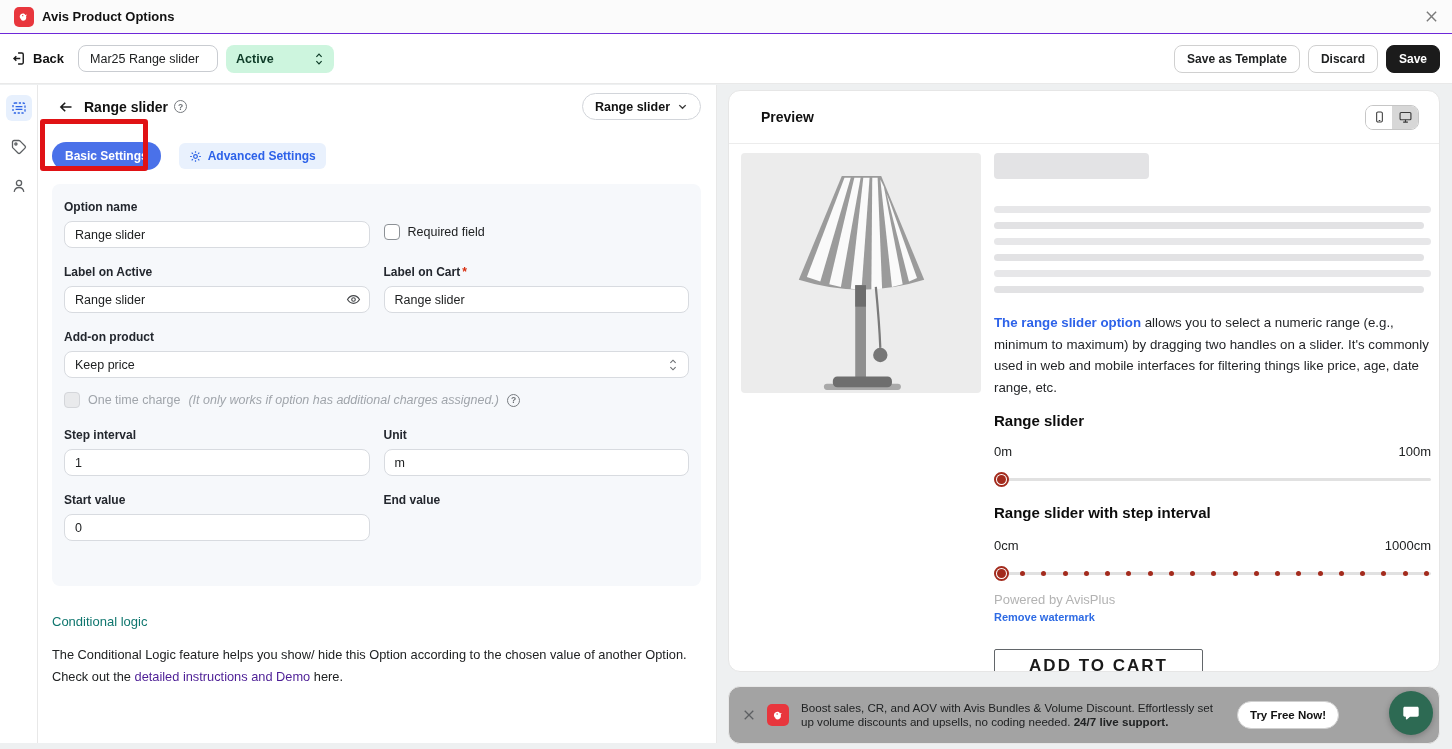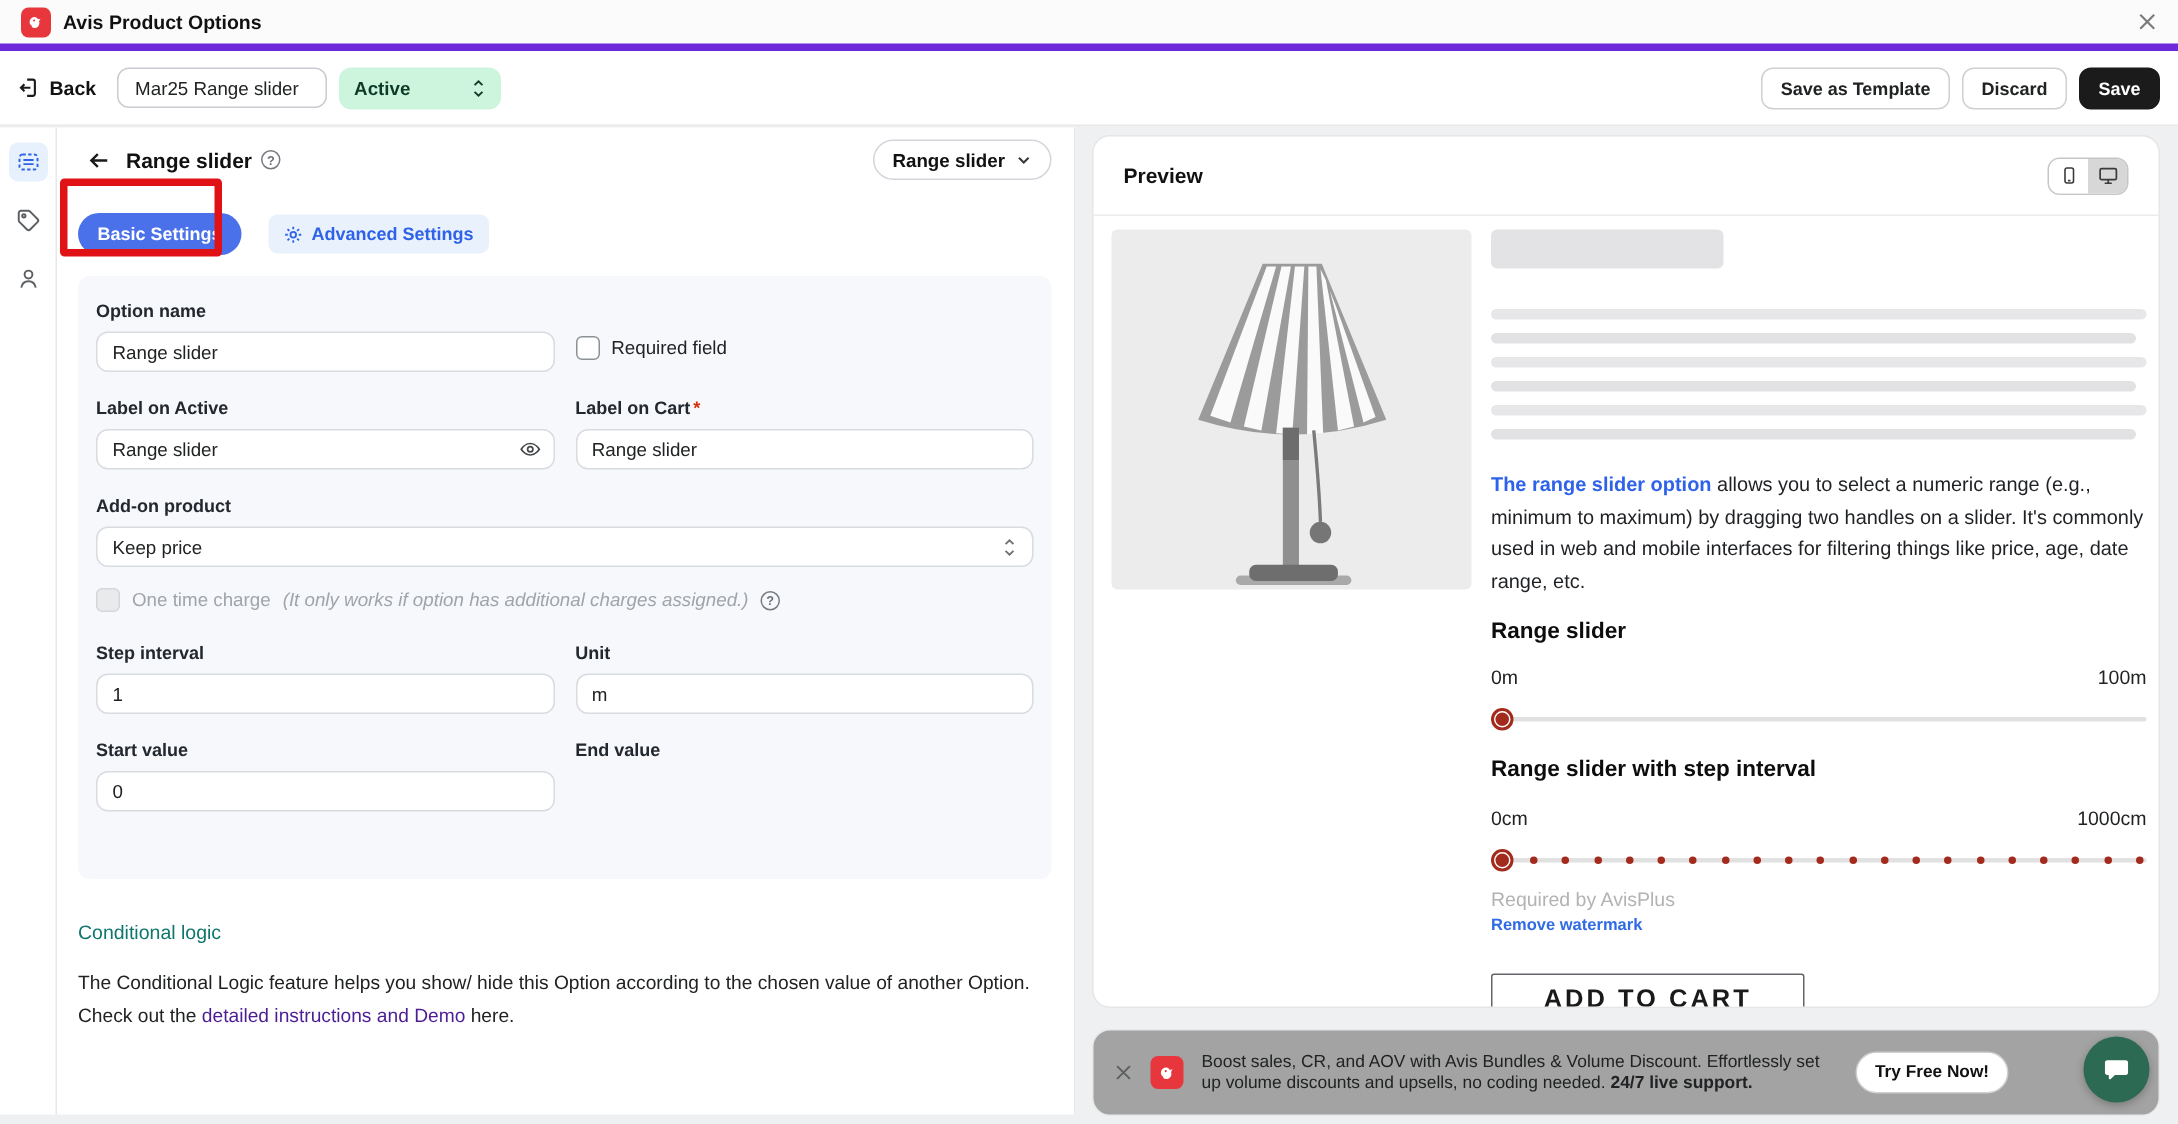--- a/index.html
+++ b/index.html
@@ -6,21 +6,21 @@
   html,body { width:1452px; height:749px; }
   body {
     position:relative; overflow:hidden;
     font-family:"Liberation Sans", sans-serif;
     background:#eef0f1; color:#1a1c1e;
   }
   svg { display:block; }
 
   
   .topbar { position:absolute; left:0; top:0; width:1452px; height:34px;
-    background:#fbfbfb; border-bottom:5px solid #6d28d9;
+    background:#fbfbfb; border-bottom:1px solid #6d28d9;
     display:flex; align-items:center; padding:0 14px; }
   .applogo { width:20px; height:20px; border-radius:5px; background:var(--brand-red,#e8363d);
     display:flex; align-items:center; justify-content:center; flex:0 0 auto; }
   .app-title { font-size:13px; font-weight:bold; margin-left:8px; color:#111; }
   .topbar-close { margin-left:auto; cursor:pointer; display:flex; }
 
   
   .toolbar { position:absolute; left:0; top:34px; width:1452px; height:50px;
     background:#ffffff; border-bottom:1px solid #e9e9e9;
     display:flex; align-items:center; padding:0 12px; }
@@ -82,21 +82,21 @@
   .conditional { margin:28px 15px 0 14px; }
   .cond-title { font-size:13px; font-weight:normal; color:#0f766e; }
   .cond-text { margin-top:15px; font-size:12.8px; line-height:22px; color:#202223; max-width:645px; }
   .cond-link { color:#4c1d95; cursor:pointer; }
 
   
   .right-region { position:absolute; left:717px; top:85px; width:735px; height:664px;
     background:#eef0f1; padding:5px 12px 0 11px; }
   .preview-card { background:#fff; border:1px solid #e6e6e6; border-radius:12px; height:582px; overflow:hidden; }
   .preview-head { height:53px; display:flex; align-items:center; justify-content:space-between;
-    padding:0 20px 0 20px; border-bottom:1px solid #ececec; }
+    padding:0 20px 0 32px; border-bottom:1px solid #ececec; }
   .preview-title { font-size:14px; font-weight:bold; color:#111; }
   .device-toggle { display:flex; border:1px solid #c6c6c6; border-radius:8px; overflow:hidden; }
   .seg { width:26px; height:23px; display:flex; align-items:center; justify-content:center; cursor:pointer; background:#fff; }
   .seg.active { background:#d7d7d7; }
   .preview-body { padding:9px 8px 0 12px; display:flex; gap:13px; }
   .product-img { width:240px; height:240px; background:#ececec; border-radius:4px;
     display:flex; align-items:flex-end; justify-content:center; flex:0 0 auto; }
   .pcol { flex:1; min-width:0; padding-right:0; }
   .skel-title { width:155px; height:26px; background:#e3e3e5; border-radius:4px; }
   .skel-lines { margin-top:27px; }
@@ -390,21 +390,21 @@
               <span></span>
               <span></span>
               <span></span>
               <span></span>
               <span></span>
               <span></span>
             </div>
           <div class="handle"></div>
         </div>
 
-        <div class="watermark">Required by AvisPlus</div>
+        <div class="watermark">Powered by AvisPlus</div>
         <div class="remove-link">Remove watermark</div>
 
         <div class="atc-btn">ADD TO CART</div>
       </div>
     </div>
   </div>
 
   <div class="banner-card">
     <span class="banner-close">
       <svg width="12" height="12" viewBox="0 0 14 14" stroke="#5c5f62" stroke-width="1.5">

